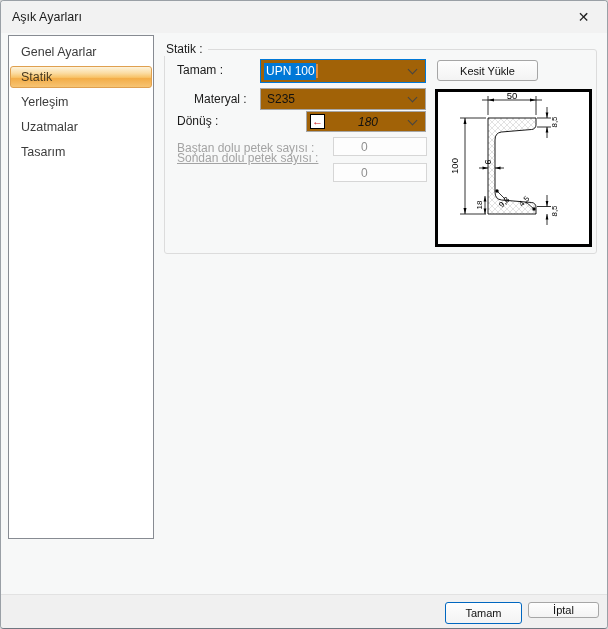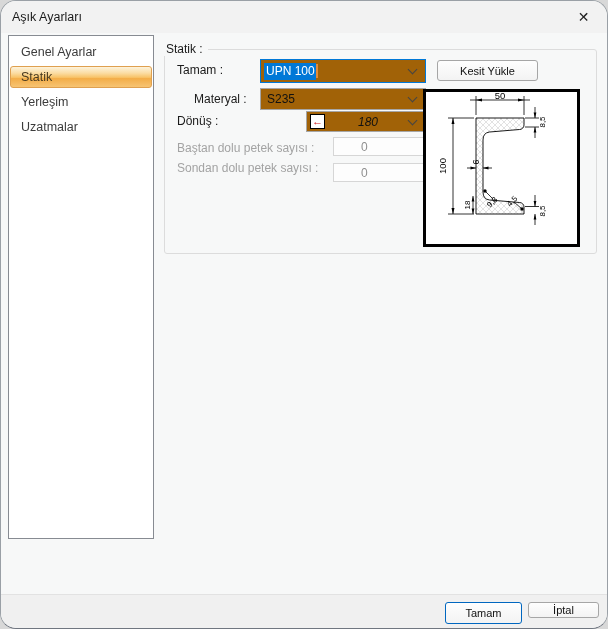--- a/index.html
+++ b/index.html
@@ -1,19 +1,19 @@
 <!DOCTYPE html>
 <html><head>
 <meta charset="utf-8">
 <style>
   html,body{margin:0;padding:0;background:#d8d8d8;}
   *{box-sizing:border-box;font-family:"Liberation Sans",sans-serif;}
   .window{
     position:relative;width:608px;height:629px;background:#f7f8f8;
-    border:1px solid #9aa0a6;border-bottom-color:#707680;border-radius:16px;
+    border:1px solid #9aa0a6;border-bottom-color:#707680;border-radius:4px;
     overflow:hidden;
   }
   .titlebar{position:absolute;left:0;top:0;right:0;height:32px;background:#f2f2f2;}
   .title{position:absolute;left:11px;top:0;height:32px;display:flex;align-items:center;
     font-size:12.5px;color:#1b1b1b;}
   .close-btn{position:absolute;right:1px;top:1px;width:45px;height:30px;display:flex;
     align-items:center;justify-content:center;font-size:14px;color:#222;cursor:pointer;}
   .sidebar{position:absolute;left:7px;top:34px;width:146px;height:504px;background:#fff;
     border:1px solid #878b92;padding-top:3px;}
   .side-item{height:22px;margin:2px 1px 3px 1px;display:flex;align-items:center;
@@ -39,21 +39,21 @@
   .btn{position:absolute;background:linear-gradient(#fefefe,#f3f3f3);
     border:1px solid #a6a6a6;border-radius:3px;font-size:11px;color:#111;
     display:flex;align-items:center;justify-content:center;cursor:pointer;}
   .btn.default{border:1px solid #0067c0;}
   .num-field{position:absolute;background:#fdfdfd;border:1px solid #d6d6d6;
     font-size:12px;color:#8f8f8f;display:flex;align-items:center;padding-left:27px;}
   .rot-icon{width:15px;height:15px;margin-left:3px;border:1px solid #000;background:#fff;
     display:flex;align-items:center;justify-content:center;
     font-size:11px;font-weight:bold;line-height:1;}
   .donus-val{margin-left:33px;font-style:italic;}
-  .drawing{position:absolute;left:422px;top:88px;width:157px;height:158px;
+  .drawing{position:absolute;left:434px;top:88px;width:157px;height:158px;
     background:#fff;border:3px solid #000;}
   .footer{position:absolute;left:0;right:0;bottom:0;height:34px;background:#f0f0f0;
     border-top:1px solid #e2e2e2;}
 </style>
 </head>
 <body>
 
 <div class="window">
 
   <div class="titlebar">
@@ -68,20 +68,23 @@
       <span>Genel Ayarlar</span>
     </div>
     <div class="side-item selected">
       <span>Statik</span>
     </div>
     <div class="side-item">
       <span>Yerleşim</span>
     </div>
     <div class="side-item">
       <span>Uzatmalar</span>
+    </div>
+    <div class="side-item">
+      <span>Tasarım</span>
     </div>
   </div>
 
   <div class="groupbox"></div>
   <div class="group-label">Statik :</div>
 
   <div class="form-label" style="left:176px;top:62px;">Tamam :</div>
   <div class="combo focused" style="left:259px;top:58px;width:166px;height:24px;">
     <span class="sel-text">UPN 100</span>
       <span class="caret" style="background:#e18b3a;"></span>
@@ -103,21 +106,21 @@
         <span>←</span>
       </span>
     <span class="donus-val">180</span>
     <span class="chevron"></span>
   </div>
 
   <div class="form-label disabled" style="left:176px;top:140px;">Baştan dolu petek sayısı :</div>
   <div class="num-field" style="left:332px;top:136px;width:94px;height:19px;">
     <span>0</span>
   </div>
-  <div class="form-label disabled" style="left:176px;top:160px;">Sondan dolu petek sayısı :</div>
+  <div class="form-label disabled" style="left:176px;top:150px;text-decoration:underline;">Sondan dolu petek sayısı :</div>
   <div class="num-field" style="left:332px;top:162px;width:94px;height:19px;">
     <span>0</span>
   </div>
 
   <div class="drawing">
     <svg width="151" height="152" viewBox="0 0 151 152">
       <defs>
         <pattern id="xh" width="6" height="6" patternUnits="userSpaceOnUse">
           <path d="M0,6 L6,0 M0,0 L6,6" stroke="#cfcfcf" stroke-width="0.6"></path>
         </pattern>

